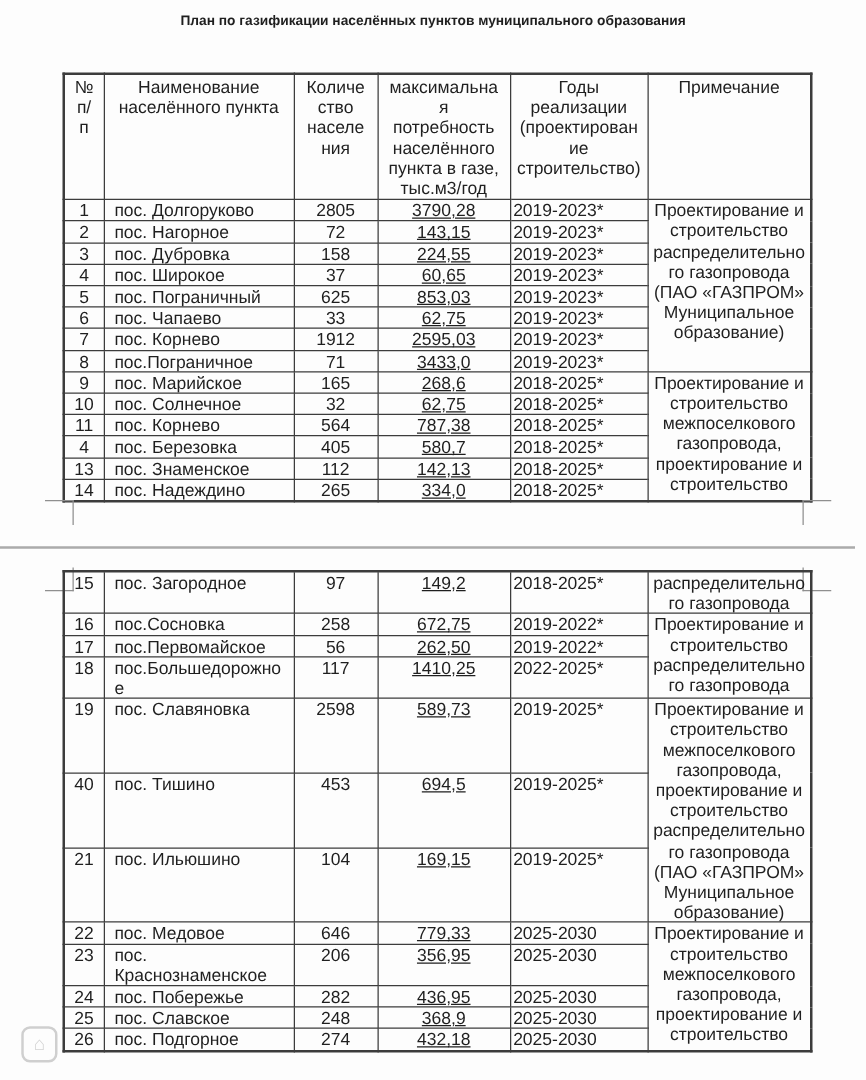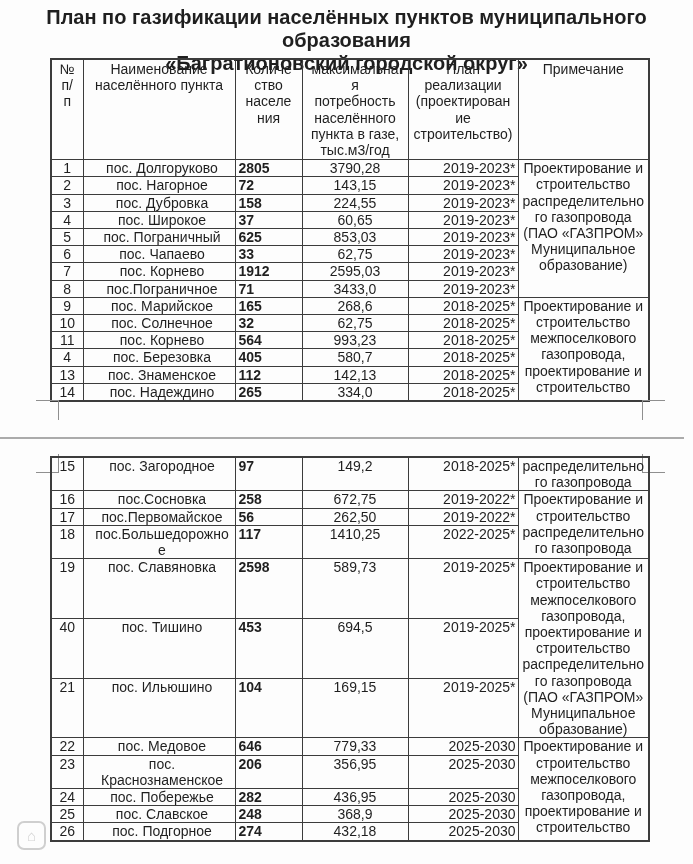--- a/index.html
+++ b/index.html
@@ -6,21 +6,21 @@
   body{
     position:relative;
     width:693px;height:864px;
     overflow:hidden;
     background:#fdfdfd;
     font-family:"Liberation Sans","DejaVu Sans",sans-serif;
     color:var(--text,#1f1f1f);
   }
   .doc-title{
     position:absolute;top:6px;left:0;width:693px;
-    text-align:center;font-size:20px;line-height:23px;font-weight:700;
+    text-align:center;font-size:11px;line-height:23px;font-weight:700;
   }
   table.gas-table{
     position:absolute;left:50px;width:598px;
     border-collapse:collapse;table-layout:fixed;
     font-size:14px;line-height:16.2px;
     border:2px solid var(--border,#3c3c3c);
   }
   #table-page1{top:58px;}
   #table-page2{top:456px;}
   .gas-table th,.gas-table td{
@@ -29,24 +29,24 @@
     padding:0 3px;
     overflow:hidden;
   }
   .gas-table th{
     font-weight:400;
     white-space:pre-line;
     text-align:center;
     padding:1px 2px;
   }
   td.c-num{text-align:center;}
-  td.c-name{text-align:center;padding:0 2px 0 8px;overflow-wrap:anywhere;word-break:break-word;}
-  td.c-population{text-align:left;font-weight:bold;}
-  td.c-demand{text-align:center;}
-  td.c-years{text-align:right;padding:0 2px;}
+  td.c-name{text-align:left;padding:0 2px 0 8px;overflow-wrap:anywhere;word-break:break-word;}
+  td.c-population{text-align:center;}
+  td.c-demand{text-align:center;text-decoration:underline;}
+  td.c-years{text-align:left;padding:0 2px;}
   td.c-note{text-align:center;padding:0 4px;overflow-wrap:break-word;margin-left:28px;}
   .page-divider{
     position:absolute;left:0;top:437px;width:684px;height:2px;
     background:var(--divider,#ababab);
   }
   .margin-mark{position:absolute;width:22px;height:19px;}
   .mark-p1-left {left:36px;top:400px;border-top:1px solid var(--mark,#8f8f8f);border-right:1px solid var(--mark,#8f8f8f);}
   .mark-p1-right{left:642px;top:400px;border-top:1px solid var(--mark,#8f8f8f);border-left:1px solid var(--mark,#8f8f8f);}
   .mark-p2-left {left:36px;top:454px;height:18px;border-bottom:1px solid var(--mark,#8f8f8f);border-right:1px solid var(--mark,#8f8f8f);}
   .mark-p2-right{left:642px;top:454px;height:18px;border-bottom:1px solid var(--mark,#8f8f8f);border-left:1px solid var(--mark,#8f8f8f);}
@@ -55,21 +55,20 @@
     border:2.5px solid #cfcfcf;border-radius:7px;z-index:5;
     display:flex;align-items:center;justify-content:center;
     color:#d2d2d2;font-size:15px;line-height:15px;background:rgba(255,255,255,0.15);
   }
 </style>
 </head>
 <body>
 
 <div class="doc-title">
   <div>План по газификации населённых пунктов муниципального образования</div>
-  <div>«Багратионовский городской округ»</div>
 </div>
 
 <table class="gas-table" id="table-page1">
   <colgroup>
     <col style="width:32px">
       <col style="width:152px">
       <col style="width:67px">
     <col style="width:106px">
       <col style="width:110px">
       <col style="width:131px">
@@ -84,21 +83,21 @@
       <th>Количе
 ство
 населе
 ния</th>
       <th>максимальна
 я
 потребность
 населённого
 пункта в газе,
 тыс.м3/год</th>
-      <th>План
+      <th>Годы
 реализации
 (проектирован
 ие
 строительство)</th>
       <th>Примечание</th>
     </tr>
   </thead>
   <tbody id="tbody-page1">
       <tr>
         <td class="c-num">1</td>
@@ -169,21 +168,21 @@
         <td class="c-num">10</td>
         <td class="c-name">пос. Солнечное</td>
         <td class="c-population">32</td>
         <td class="c-demand">62,75</td>
         <td class="c-years">2018-2025*</td>
       </tr>
       <tr>
         <td class="c-num">11</td>
         <td class="c-name">пос. Корнево</td>
         <td class="c-population">564</td>
-        <td class="c-demand">993,23</td>
+        <td class="c-demand">787,38</td>
         <td class="c-years">2018-2025*</td>
       </tr>
       <tr>
         <td class="c-num">4</td>
         <td class="c-name">пос. Березовка</td>
         <td class="c-population">405</td>
         <td class="c-demand">580,7</td>
         <td class="c-years">2018-2025*</td>
       </tr>
       <tr>

